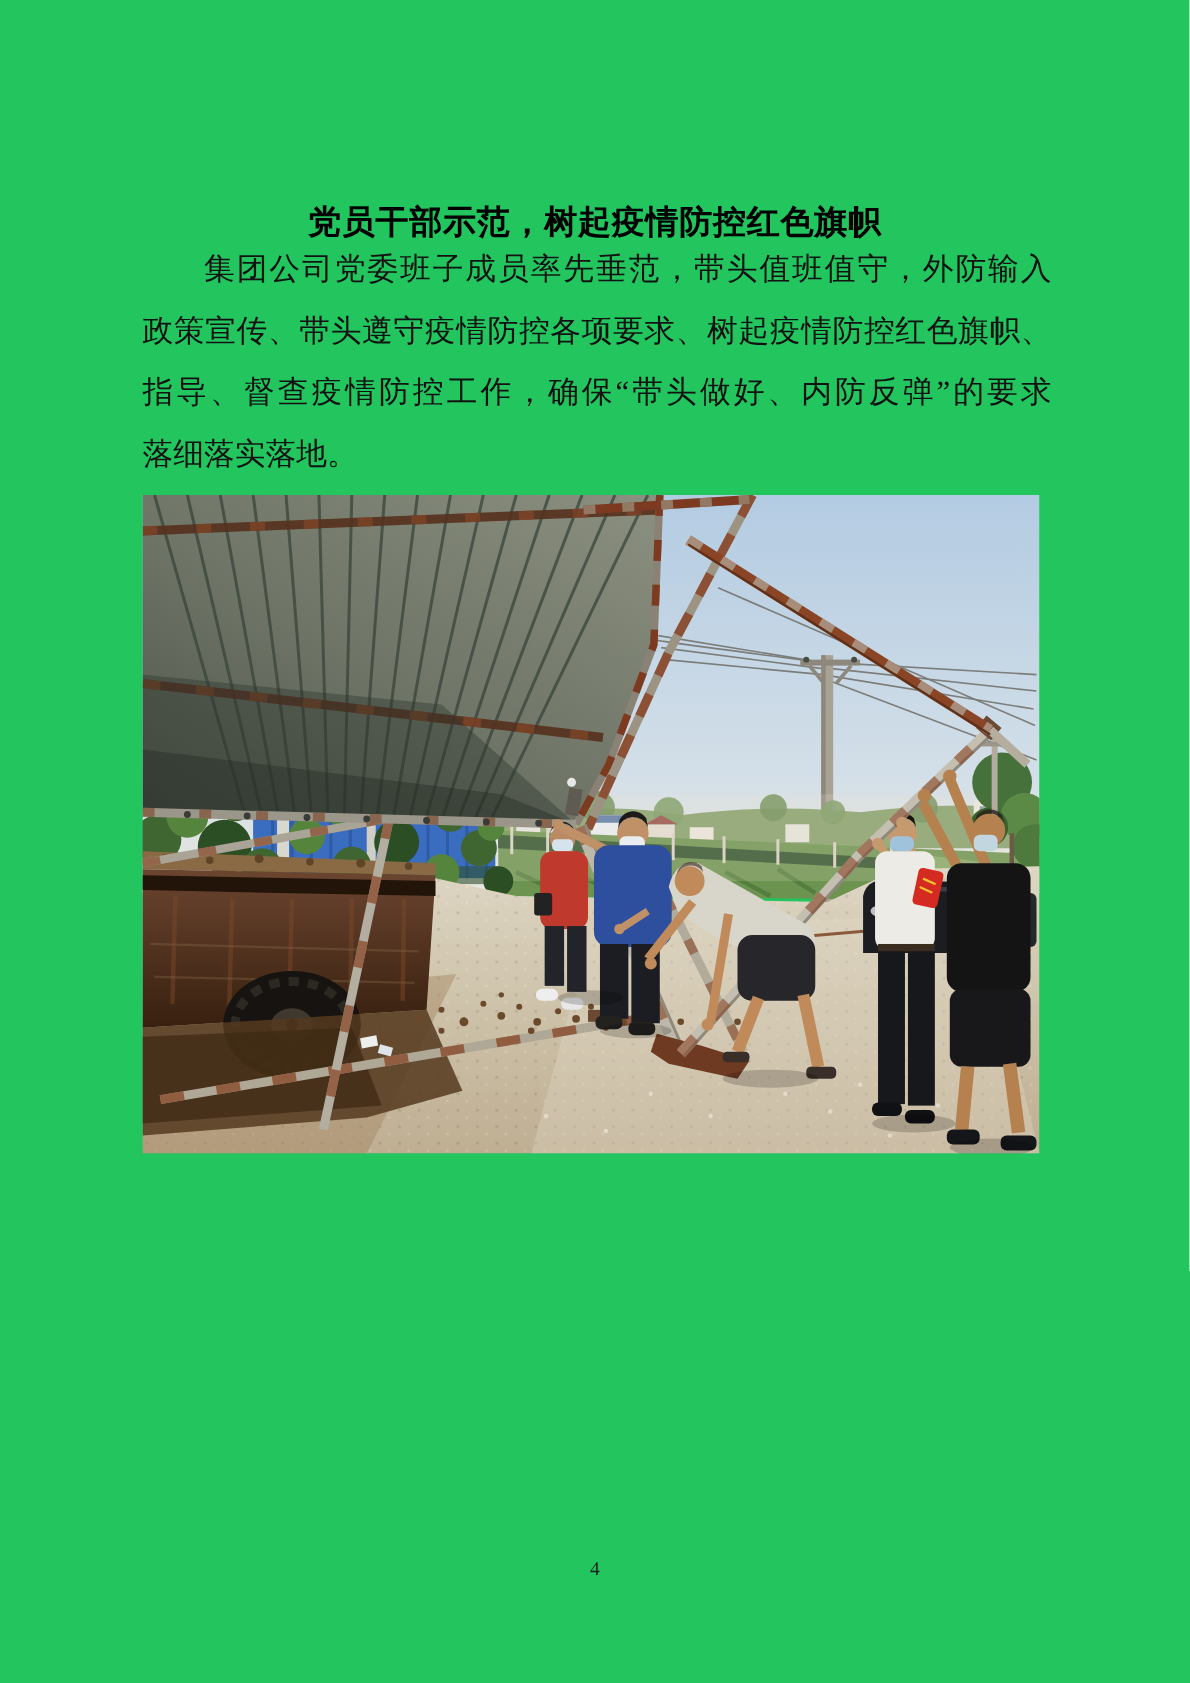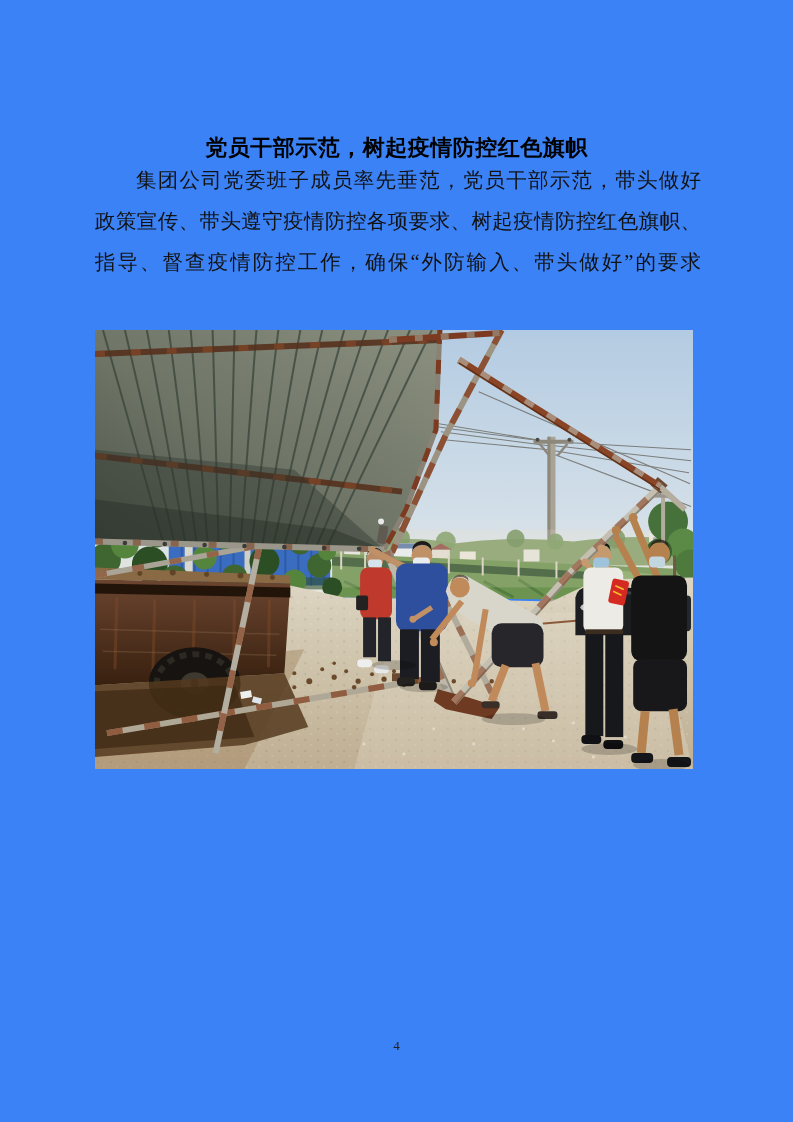--- a/index.html
+++ b/index.html
@@ -1,16 +1,16 @@
 <!DOCTYPE html>
 <html><head>
 <meta charset="utf-8">
 <style>
   html,body{margin:0;padding:0;background:#ffffff;}
-  .page{position:relative;width:793px;height:1122px;background:#3b82f6;overflow:hidden;
+  .page{position:relative;width:793px;height:1122px;background:#22c55e;overflow:hidden;
         font-family:"Liberation Serif","DejaVu Serif",serif;color:#111;}
   .title{position:absolute;left:0;top:118px;width:793px;text-align:center;
          font-family:"Liberation Sans","DejaVu Sans",sans-serif;
          font-weight:700;font-size:22px;line-height:30px;letter-spacing:.5px;color:#000;}
   .para{position:absolute;left:95px;top:160px;width:606px;font-size:20.5px;color:#121212;}
   .para .line{height:41px;line-height:41px;text-align:justify;text-align-last:justify;white-space:nowrap;}
   .para .line.first{text-indent:2em;}
   .para .line.last{text-align:left;text-align-last:left;}
   .photo{position:absolute;left:95px;top:330px;width:598px;height:439px;margin:0;padding:0;}
   .photo svg{display:block;width:100%;height:100%;}
@@ -18,23 +18,24 @@
            font-size:13px;color:#222;}
 </style>
 </head>
 <body>
 
 <div class="page">
 
   <h1 class="title">党员干部示范，树起疫情防控红色旗帜</h1>
 
   <div class="para">
-    <div class="line first">集团公司党委班子成员率先垂范，党员干部示范，带头做好</div>
+    <div class="line first">集团公司党委班子成员率先垂范，带头值班值守，外防输入</div>
     <div class="line">政策宣传、带头遵守疫情防控各项要求、树起疫情防控红色旗帜、</div>
-    <div class="line">指导、督查疫情防控工作，确保“外防输入、带头做好”的要求</div>
+    <div class="line">指导、督查疫情防控工作，确保“带头做好、内防反弹”的要求</div>
+    <div class="line last">落细落实落地。</div>
   </div>
 
   <figure class="photo" aria-label="党员干部与群众合力拆除疫情防控卡点彩钢棚，一名同志佩戴红色袖章">
   <svg viewBox="0 0 600 440" preserveAspectRatio="none">
     <defs>
       <linearGradient id="skyG" x1="0" y1="0" x2="0" y2="1">
         <stop offset="0" stop-color="#b3cbe2"></stop>
             <stop offset="0.7" stop-color="#d3dfe8"></stop>
             <stop offset="1" stop-color="#e7e7dc"></stop>
       </linearGradient>

